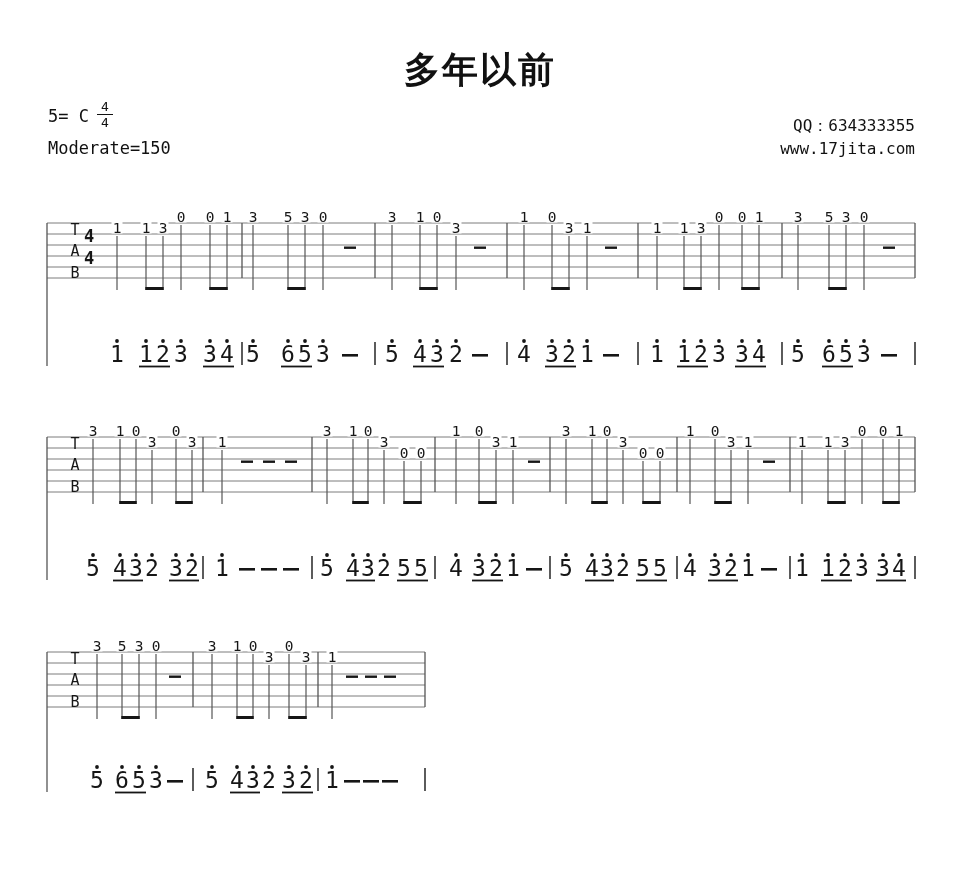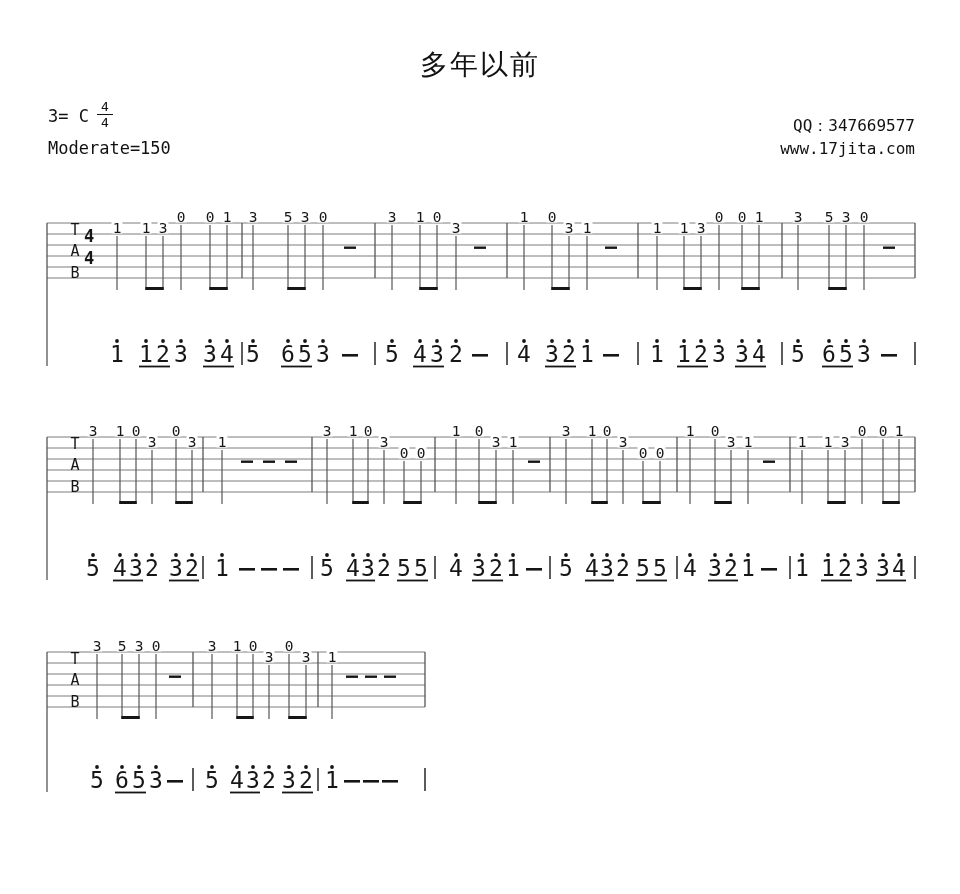--- a/index.html
+++ b/index.html
@@ -1,21 +1,21 @@
 <!DOCTYPE html>
 <html><head>
 <meta charset="utf-8">
 <style>
   html,body{margin:0;padding:0;background:#fff;}
   #page{position:relative;width:960px;height:894px;background:#ffffff;overflow:hidden;
         font-family:"DejaVu Sans Mono",monospace;color:#111;}
   #score{position:absolute;left:0;top:0;}
   #score text{font-family:"DejaVu Sans Mono",monospace;}
   .hdr{position:absolute;white-space:nowrap;}
-  .title{left:0;right:0;top:46px;text-align:center;font-size:28px;font-weight:normal;
+  .title{left:0;right:0;top:46px;text-align:center;font-size:36px;font-weight:bold;
          font-family:"Liberation Sans",sans-serif;letter-spacing:2px;}
   .subtitle{left:0;right:0;top:90px;text-align:center;font-size:20px;font-weight:bold;
             font-family:"Liberation Sans",sans-serif;letter-spacing:1px;}
   .keyrow{left:48px;top:106px;font-size:17px;}
   .frac{position:absolute;left:97px;top:99px;width:16px;text-align:center;font-size:13px;line-height:15px;}
   .frac .top{border-bottom:1.5px solid #111;}
   .tempo{left:48px;top:138px;font-size:17px;}
   .rightblock{right:45px;top:114px;text-align:right;font-size:16px;line-height:23px;}
 </style>
 </head>
@@ -514,24 +514,24 @@
         <rect x="344" y="780" width="16" height="2.6" fill="#161616"></rect>
         <rect x="365" y="675.5" width="12" height="2.4" fill="#161616"></rect>
         <rect x="363" y="780" width="16" height="2.6" fill="#161616"></rect>
         <rect x="384" y="675.5" width="12" height="2.4" fill="#161616"></rect>
         <rect x="382" y="780" width="16" height="2.6" fill="#161616"></rect>
       </g>
     </svg>
 
   <div class="hdr title">多年以前</div>
 
-  <div class="hdr keyrow">3= C</div>
+  <div class="hdr keyrow">5= C</div>
   <div class="frac">
     <div class="top">4</div>
     <div>4</div>
   </div>
   <div class="hdr tempo">Moderate=150</div>
 
   <div class="hdr rightblock">
-    <div>QQ：347669577</div>
+    <div>QQ：634333355</div>
     <div>www.17jita.com</div>
   </div>
 </div>
 
 </body></html>

